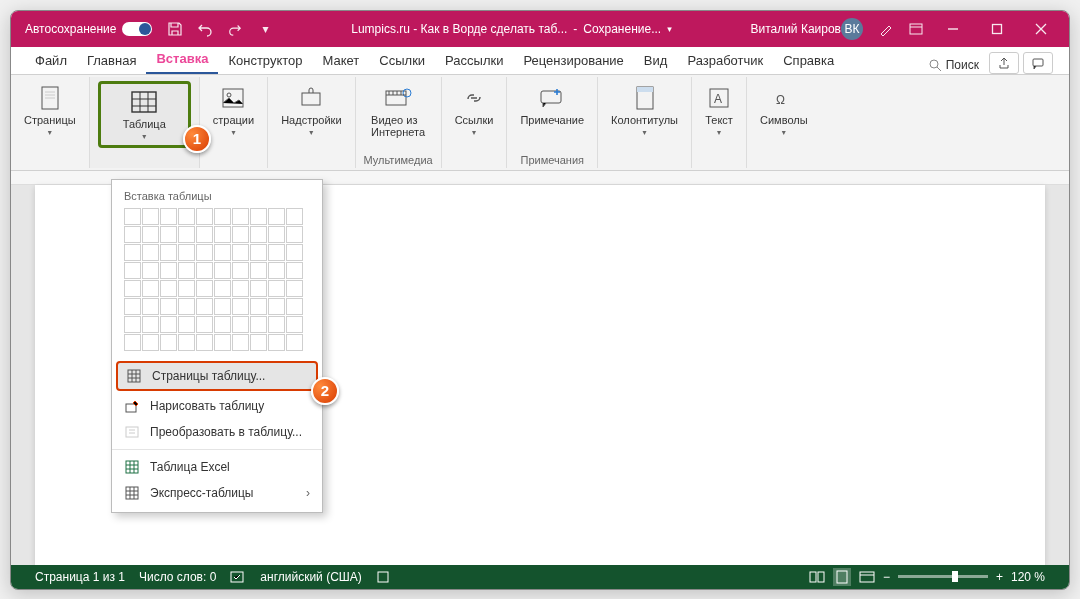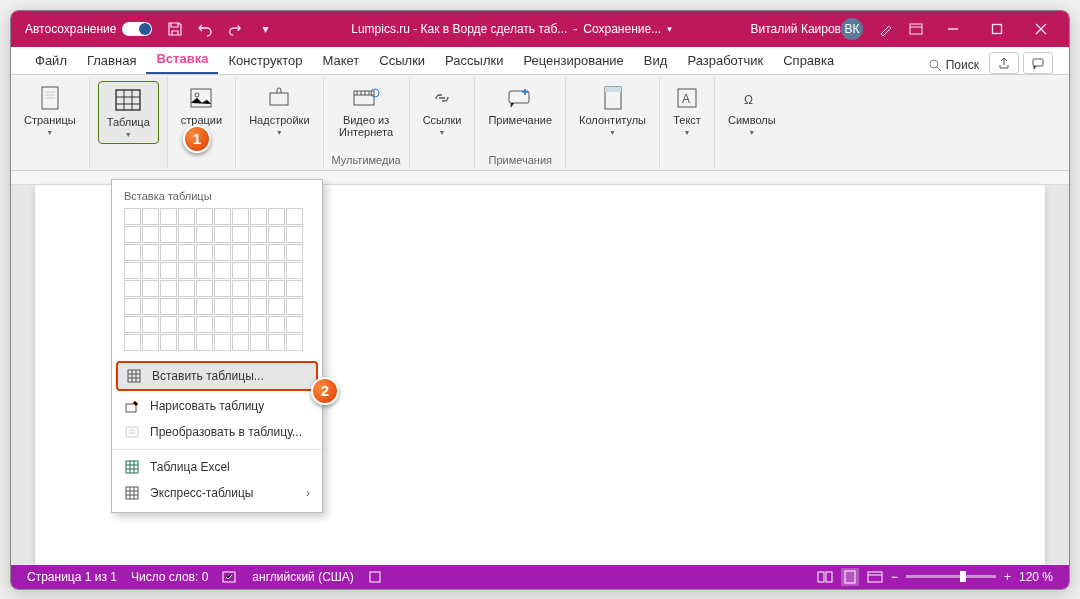--- a/index.html
+++ b/index.html
@@ -19,26 +19,26 @@
 .tabs{height:28px;display:flex;align-items:flex-end;border-bottom:1px solid #d0d0d0;padding:0 14px}
 .tab{padding:6px 10px;font-size:13px;cursor:pointer}
 .tab.active{font-weight:700;border-bottom:2px solid #2b579a;color:#ec4899}
 .search{margin-left:auto;display:flex;align-items:center;gap:4px;color:#777;padding:2px 8px}
 .share-btn{width:30px;height:22px;border:1px solid #ccc;border-radius:3px;display:flex;align-items:center;justify-content:center;margin:0 2px}
 .ribbon{height:96px;background:#f3f3f3;border-bottom:1px solid #d0d0d0;display:flex;align-items:stretch;padding:2px 0}
 .group{display:flex;flex-direction:column;align-items:center;justify-content:space-between;border-right:1px solid #dcdcdc;padding:4px 8px 2px}
 .group-label{font-size:11px;color:#666;margin-top:2px}
 .rbn-btn{display:flex;flex-direction:column;align-items:center;gap:2px;padding:2px 4px;cursor:pointer;border:1px solid transparent;border-radius:2px}
 .rbn-btn .ic{width:28px;height:28px;display:flex;align-items:center;justify-content:center}
-.rbn-btn .lbl{font-size:11px;text-align:center;line-height:1.1;white-space:pre-line}
-.rbn-btn.big-highlight{border:1px solid #4d7c0f;background:#e8e8e8;border-radius:4px;padding:4px 8px}
+.rbn-btn .lbl{font-size:11px;text-align:left;line-height:1.1;white-space:pre-line}
+.rbn-btn.big-highlight{border:3px solid #4d7c0f;background:#e8e8e8;border-radius:4px;padding:4px 22px}
 .doc-area{flex:1;background:#e6e6e6;position:relative;overflow:hidden}
 .page{position:absolute;left:24px;right:24px;top:14px;bottom:0;background:#fff;box-shadow:0 2px 6px rgba(0,0,0,.15)}
 .ruler{position:absolute;left:0;right:0;top:0;height:14px;background:#f6f6f6;border-bottom:1px solid #ddd}
-.statusbar{height:24px;background:#a21caf;display:flex;align-items:center;color:#fff;font-size:11px;padding:0 16px;gap:14px}
+.statusbar{height:24px;background:#14532d;display:flex;align-items:center;color:#fff;font-size:11px;padding:0 24px;gap:14px}
 .statusbar *{color:#fff}
 .sb-right{margin-left:auto;display:flex;align-items:center;gap:8px}
 .zoom-slider{width:90px;height:3px;background:rgba(255,255,255,.5);position:relative}
 .zoom-slider::after{content:"";position:absolute;left:60%;top:-4px;width:6px;height:11px;background:#fff}
 .dropdown{position:absolute;left:100px;top:168px;width:212px;background:#fff;border:1px solid #bcbcbc;box-shadow:4px 4px 8px rgba(0,0,0,.2);padding:6px 0}
 .dd-title{font-size:11px;color:#666;padding:4px 12px 6px}
 .grid{display:grid;grid-template-columns:repeat(10,17px);grid-template-rows:repeat(8,17px);gap:1px;padding:0 12px 8px;justify-content:start}
 .cell{border:1px solid #cfcfcf;width:17px;height:17px}
 .dd-item{display:flex;align-items:center;gap:10px;padding:5px 12px;font-size:12px;cursor:pointer}
 .dd-item.disabled{color:#bbb}
@@ -406,21 +406,21 @@
         <div class="cell"></div>
         <div class="cell"></div>
       </div>
     <div class="dd-item hl hover">
       <div class="dd-ic">
           <svg width="14" height="14">
             <rect x="1" y="1" width="12" height="12" fill="none" stroke="#555"></rect>
             <path stroke="#555" d="M1 5h12M1 9h12M5 1v12M9 1v12"></path>
           </svg>
         </div>
-      <span>Вставить таблицы...</span>
+      <span>Страницы таблицу...</span>
     </div>
     <div class="dd-item">
       <div class="dd-ic">
           <svg width="14" height="14">
             <rect x="1" y="5" width="10" height="8" fill="none" stroke="#555"></rect>
             <path stroke="#d83b01" d="M10 2l3 3-2 2-3-3z"></path>
           </svg>
         </div>
       <span>Нарисовать таблицу</span>
     </div>

